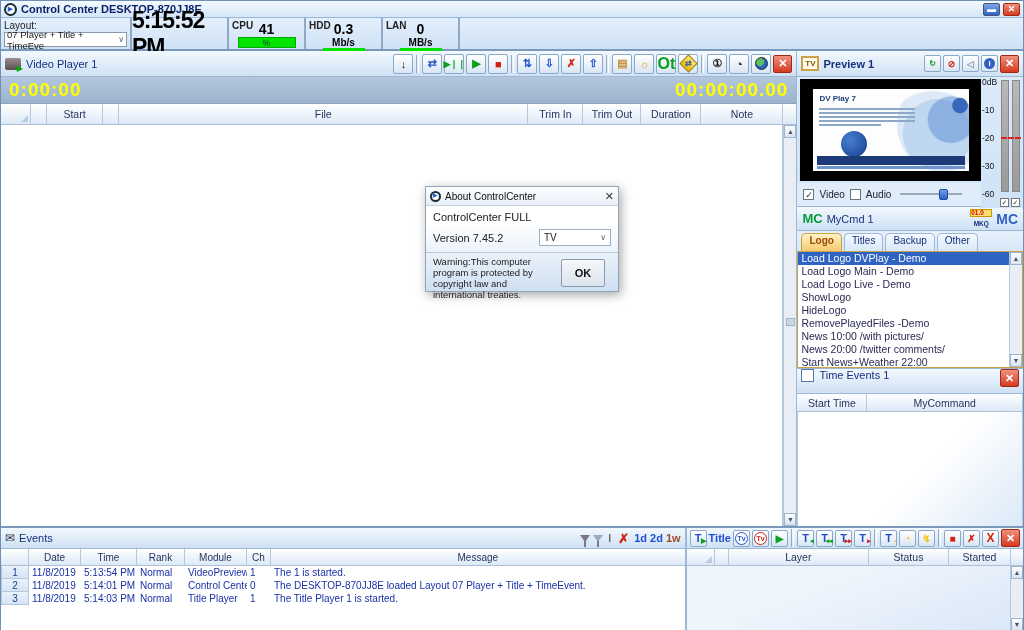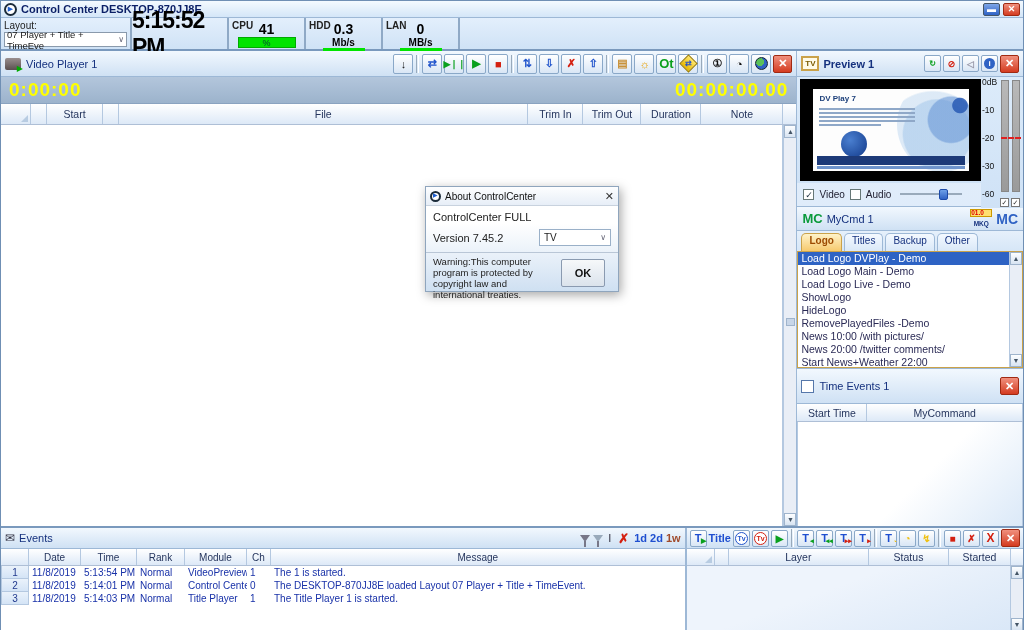--- a/index.html
+++ b/index.html
@@ -105,21 +105,21 @@
   .tabs { height:20px; display:flex; gap:2px; padding:2px 4px 0; background:linear-gradient(#e6f0fb,#d6e6f7); }
   .tab { padding:1px 7px 0; font-size:10px; color:#15317e; background:linear-gradient(#f4f9ff,#d9e8f8); border:1px solid #9db8d6; border-bottom:none; border-radius:5px 5px 0 0; }
   .tab.active { background:linear-gradient(#fff3c9,#f6c96d); border-color:#caa24a; color:#9c4a00; font-weight:bold; }
 
   .cmdlist { height:117px; border:1px solid #caa24a; background:#fff; display:flex; }
   .cmditems { flex:1; overflow:hidden; }
   .cmditem { height:13px; line-height:13px; padding-left:3px; font-size:10.5px; color:#2a2a55; white-space:nowrap; }
   .cmditem.sel { background:#2e63c4; color:#fff; }
   .cmdscroll { width:13px; background:#e9eef6; border-left:1px solid #b4c8e0; display:flex; flex-direction:column; justify-content:space-between; align-items:center; }
 
-  .te-hdr { height:36px; display:flex; align-items:center; gap:5px; padding:0 4px; background:linear-gradient(#f2f8fe,#cfe1f4); border-top:1px solid #9db8d6; border-bottom:1px solid #9db8d6; }
+  .te-hdr { height:26px; display:flex; align-items:flex-start; gap:5px; padding:0 4px; background:linear-gradient(#f2f8fe,#cfe1f4); border-top:1px solid #9db8d6; border-bottom:1px solid #9db8d6; }
   .grid-ic { width:13px; height:13px; border:1px solid #5577aa; background:
      linear-gradient(#fff,#fff) , repeating-linear-gradient(#9db8d6 0 1px, #fff 1px 4px); }
   .te-colhead { height:18px; display:flex; background:linear-gradient(#ffffff,#dde9f7); border-bottom:1px solid #aebfd6; color:#26365e; }
   .te-body { flex:1; background:linear-gradient(135deg,#ffffff 55%, #dbe9f8); border-left:1px solid #b4c8e0; border-right:1px solid #b4c8e0; }
 
   
   .bottom { height:105px; display:flex; border-top:2px solid #7a99bd; }
   .ev-panel { width:701px; display:flex; flex-direction:column; border-right:2px solid #9db8d6; }
   .ev-hdr { height:21px; display:flex; align-items:center; gap:4px; padding:0 4px; background:linear-gradient(#f2f8fe,#cfe1f4); border-bottom:1px solid #9db8d6; }
   .env { font-size:12px; color:#334; }
@@ -146,21 +146,21 @@
   .tl { font-weight:bold; color:#1f4fd0; font-size:11px; }
 
   
   .g-blk { color:#111; } .g-blu { color:#2255cc; } .g-grn { color:#0aa01e; } .g-red { color:#d42010; }
   .g-tan { color:#c8923a; } .g-org { color:#e8a000; } .g-ylw { color:#f0c010; }
   .diam { width:13px; height:13px; background:linear-gradient(#ffe66a,#e8b800); transform:rotate(45deg); border:1px solid #9a7a00; display:flex; align-items:center; justify-content:center; }
   .diam span { transform:rotate(-45deg); color:#1f4fd0; font-size:8px; font-weight:bold; }
   .globe { width:13px; height:13px; border-radius:50%; background:radial-gradient(circle at 35% 35%, #5ac05a 0 40%, #2f62c4 41% 100%); border:1px solid #123; }
   .circT { width:13px; height:13px; border-radius:50%; border:1px solid #2255cc; color:#2255cc; font-size:7px; font-weight:bold; display:flex; align-items:center; justify-content:center; background:#fff; }
   .circT.red { border-color:#d42010; color:#d42010; }
-  .ot-txt { color:#0aa01e; font-weight:bold; font-size:13px; }
+  .ot-txt { color:#0aa01e; font-weight:bold; font-size:16px; }
   .Tb { color:#1f4fd0; font-weight:bold; font-size:11px; position:relative; }
   .Tb .mini { position:absolute; right:-5px; bottom:-1px; font-size:7px; }
 
   
   .dialog { position:absolute; left:424px; top:185px; width:194px; height:106px; background:linear-gradient(#ffffff 35%, #cfe0f2); border:1px solid #8fa5bd; box-shadow:2px 3px 10px rgba(0,0,0,.35); }
   .dlg-title { height:19px; display:flex; align-items:center; gap:4px; padding:0 4px; background:linear-gradient(#fdfeff,#e7eef7); border-bottom:1px solid #c8d2de; color:#111; font-size:10px; }
   .dlg-logo { width:11px; height:11px; border-radius:50%; border:2px solid #1b2b3a; background:#fff; position:relative; }
   .dlg-logo::after { content:"▶"; position:absolute; left:1px; top:-2px; font-size:6px; color:#1f5fd0; }
   .dlg-x { margin-left:auto; color:#333; font-size:11px; }
   .dlg-body { padding:5px 7px 0; color:#222; }

